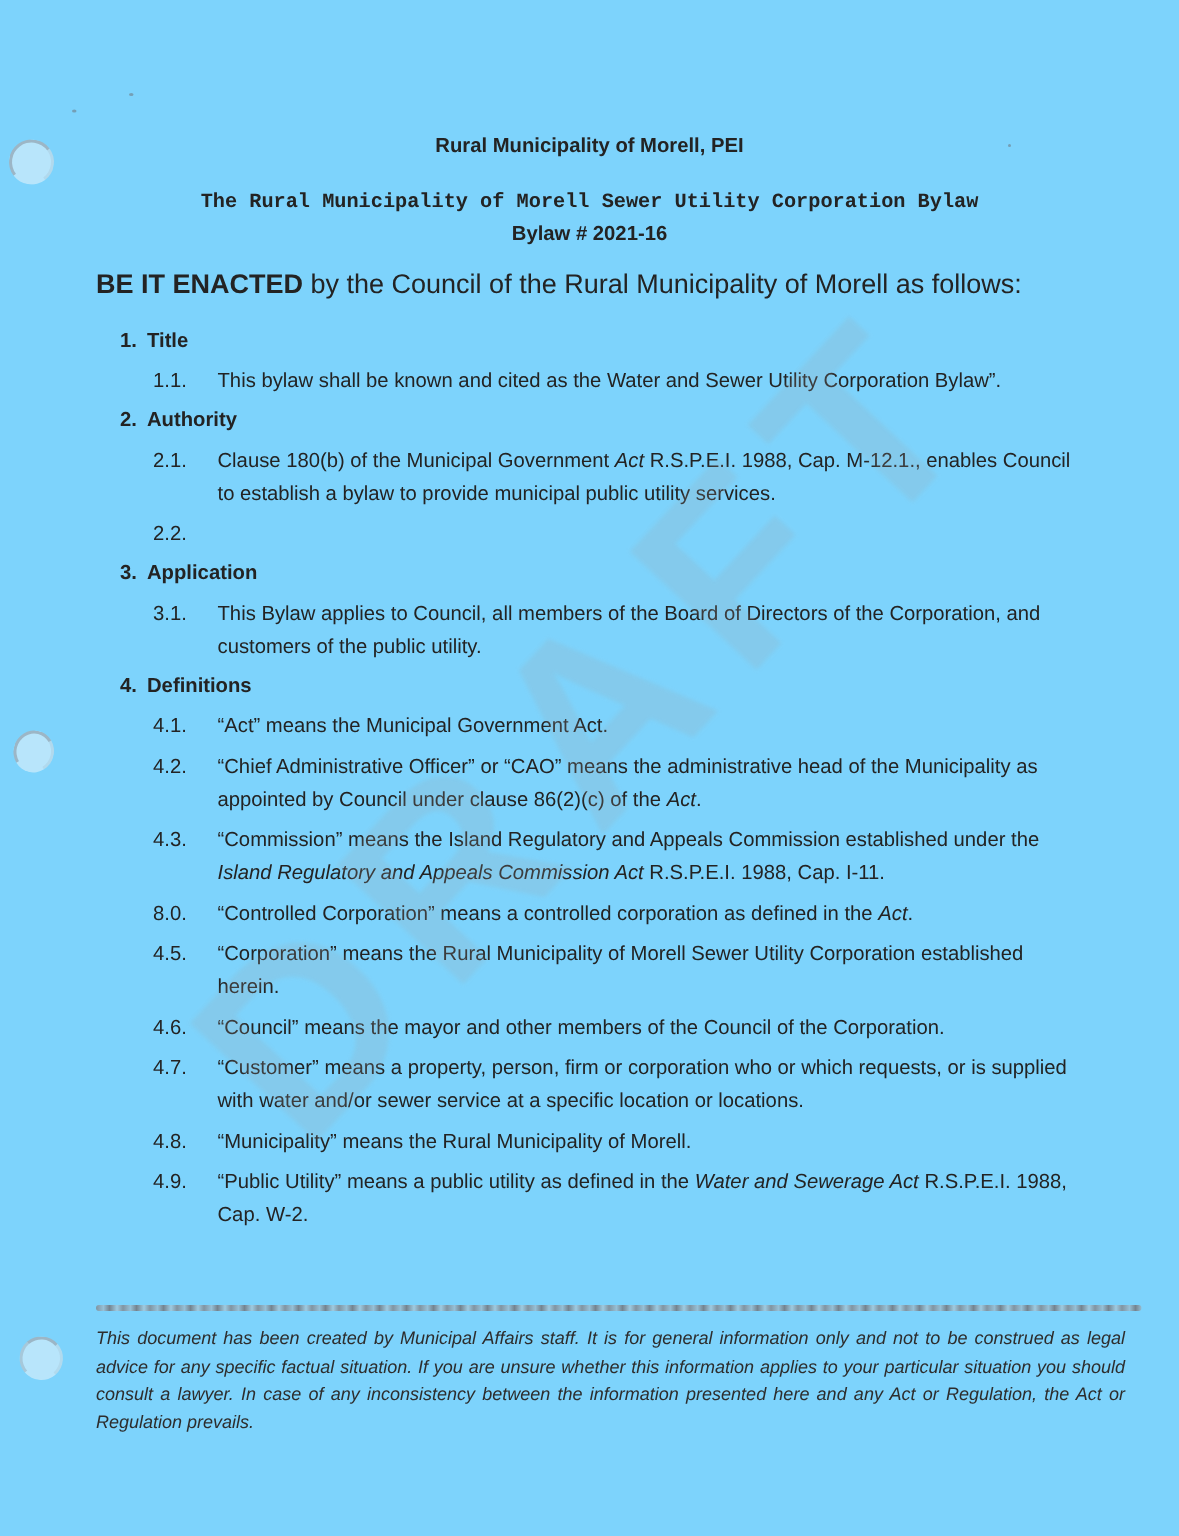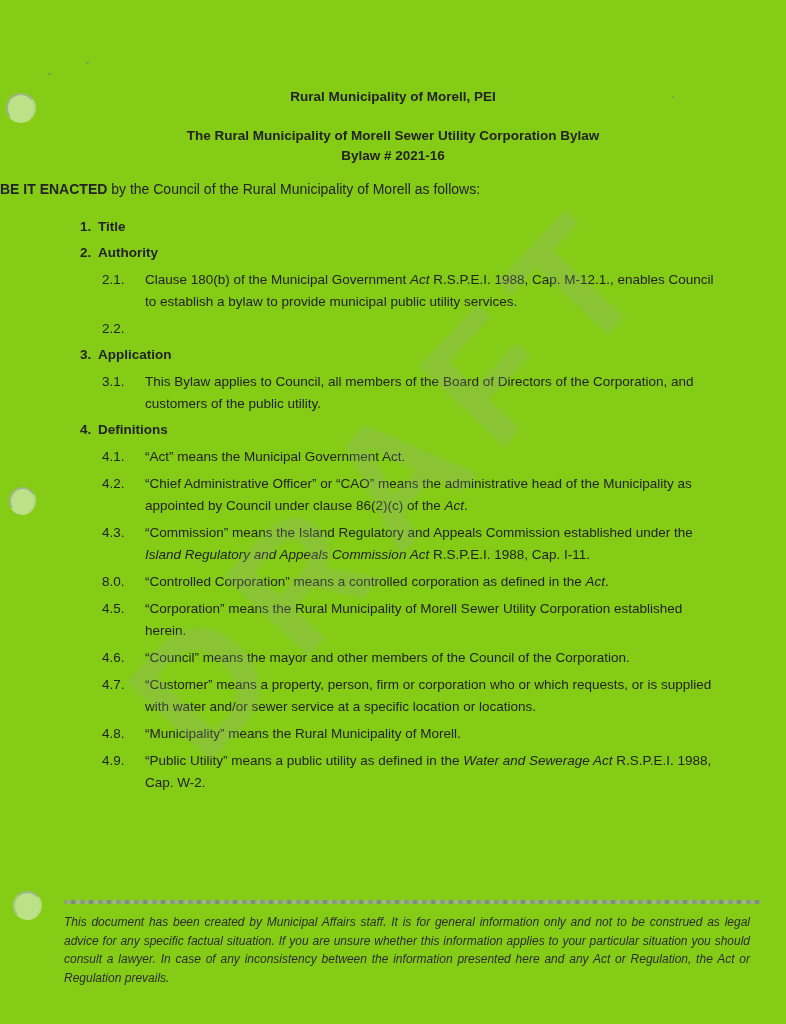--- a/index.html
+++ b/index.html
@@ -5,21 +5,21 @@
   * { box-sizing: border-box; }
   html, body { margin: 0; padding: 0; }
   body {
     width: 786px; height: 1024px;
     background: #f4f4f2;
     font-family: "Liberation Sans", "DejaVu Sans", sans-serif;
   }
   .page {
     position: relative;
     width: 786px; height: 1024px;
-    background: #84cc16;
+    background: #7dd3fc;
     color: #232323;
     overflow: hidden;
   }
 
   
   .watermark {
     position: absolute;
     left: -7px; top: 385px;
     width: 800px;
     text-align: center;
@@ -55,32 +55,32 @@
   .speck-3 { left: 672px; top: 96px; width: 2px; height: 2px; }
 
   
   .doc-header { text-align: center; }
   .org-title {
     margin: 89px 0 0 0;
     font-size: 13.5px; font-weight: bold; line-height: 16px;
   }
   .bylaw-title {
     margin: 21px 0 0 0;
-    font-size: 13.5px; font-weight: bold; line-height: 20px;
+    font-size: 13.5px; font-weight: bold; line-height: 20px; font-family: Liberation Mono, monospace;
   }
   .bylaw-number {
     margin: 0;
     font-size: 13.5px; font-weight: bold; line-height: 20px;
   }
 
   
   .enact {
     margin: 13px 0 13px 0;
-    padding-right: 60px;
-    font-size: 14px; line-height: 20px;
+    padding-left: 64px; padding-right: 60px;
+    font-size: 18px; line-height: 20px;
   }
 
   
   .sections { margin-top: 17px; padding-left: 64px; }
   .section { margin-top: 4px; }
   .sec-head {
     display: flex;
     font-weight: bold; font-size: 13.5px; line-height: 22px;
     margin-top: 4px;
   }
@@ -90,21 +90,21 @@
     width: 43px; margin-left: 38px; flex: none;
     font-size: 13.5px; line-height: 22px;
   }
   .item-text {
     margin: 0; width: 570px;
     font-size: 13.5px; line-height: 22px;
   }
   .item-text em { font-style: italic; }
 
   
-  .doc-footer { position: absolute; left: 64px; top: 900px; width: 697px; }
+  .doc-footer { position: absolute; left: 64px; top: 870px; width: 697px; }
   .divider {
     height: 4px; width: 697px;
     background:
       repeating-linear-gradient(90deg,
         rgba(130,137,145,0.85) 0px, rgba(170,176,183,0.55) 5px,
         rgba(116,123,131,0.9) 9px, rgba(190,195,200,0.5) 14px,
         rgba(130,137,145,0.85) 18px);
     border-radius: 2px;
   }
   .disclaimer {
@@ -136,20 +136,24 @@
   </header>
 
   <p class="enact"><strong>BE IT ENACTED</strong><span> by the Council of the Rural Municipality of Morell as follows:</span></p>
 
   <div class="sections">
       <section class="section">
         <div class="sec-head">
           <span class="sec-num">1.</span>
           <span class="sec-title">Title</span>
         </div>
+        <div class="item">
+          <span class="item-num">1.1.</span>
+          <p class="item-text"><span>This bylaw shall be known and cited as the Water and Sewer Utility Corporation Bylaw”.</span></p>
+        </div>
       </section>
       <section class="section">
         <div class="sec-head">
           <span class="sec-num">2.</span>
           <span class="sec-title">Authority</span>
         </div>
         <div class="item">
           <span class="item-num">2.1.</span>
           <p class="item-text"><span>Clause 180(b) of the Municipal Government </span><em>Act</em><span> R.S.P.E.I. 1988, Cap. M-12.1., enables Council to establish a bylaw to provide municipal public utility services.</span></p>
         </div>

